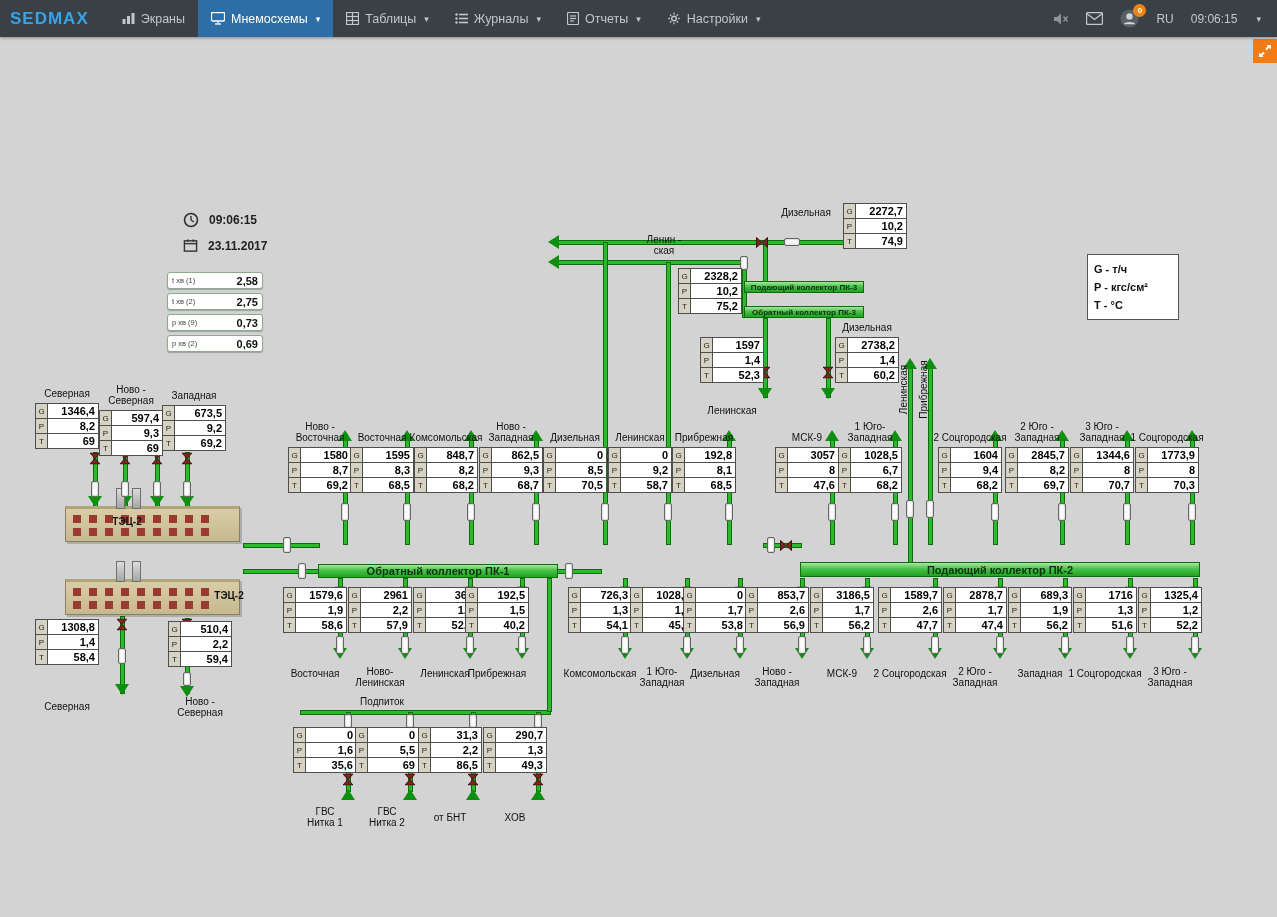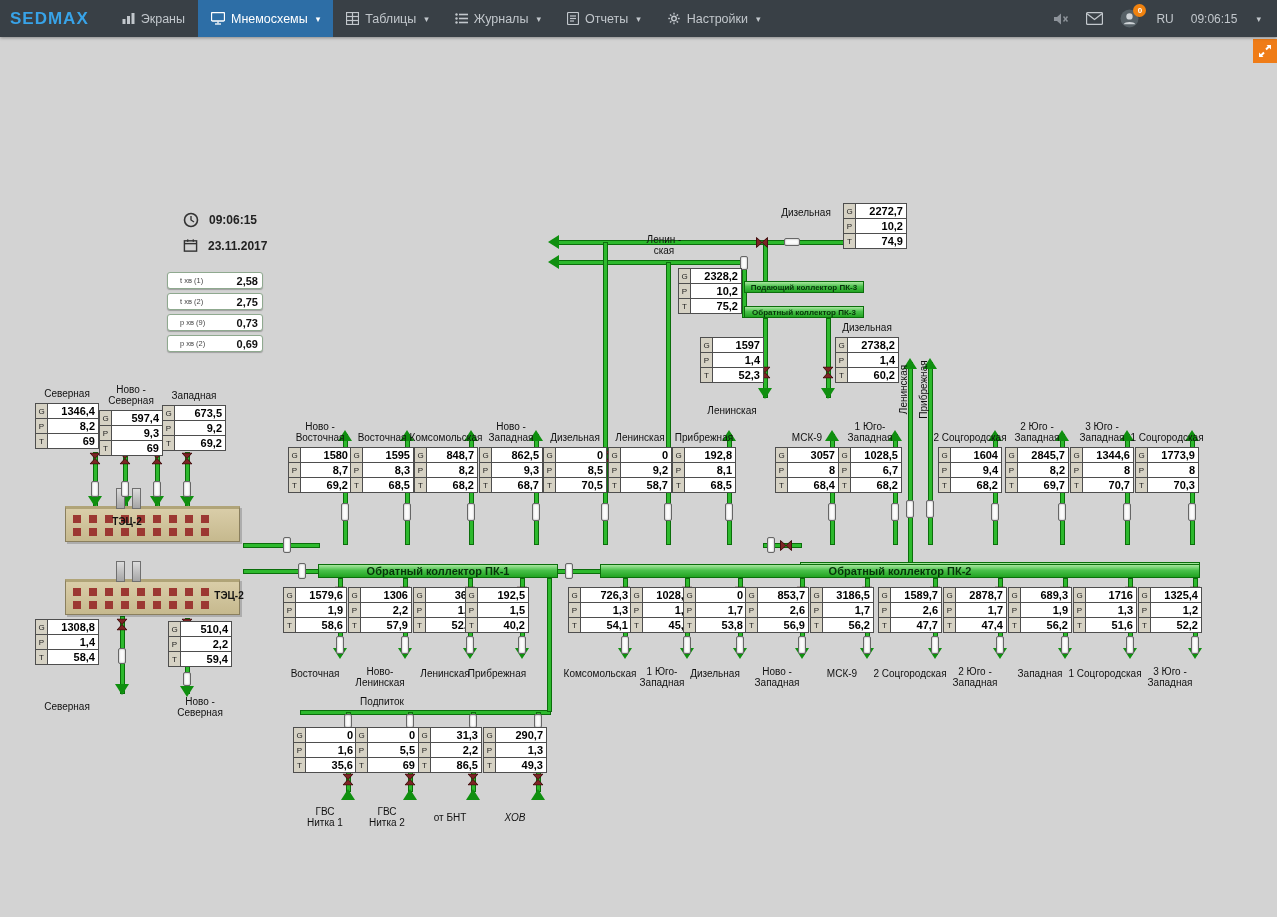--- a/index.html
+++ b/index.html
@@ -30,21 +30,21 @@
   #scheme{position:absolute;inset:0;background:#d3d3d3;overflow:hidden;}
   .title{position:absolute;left:240px;top:162px;width:730px;text-align:center;
          font-size:15px;font-weight:bold;color:#151515;z-index:5;}
   .timestamp{position:absolute;left:183px;display:flex;align-items:center;gap:10px;
              font-weight:bold;font-size:12px;color:#222;z-index:5;}
   .ticon{display:flex;align-items:center;}
   .param{position:absolute;left:167px;width:96px;height:17px;background:#fff;
          border:1px solid #8fa98f;border-radius:3px;display:flex;align-items:center;
          justify-content:space-between;padding:0 4px;box-shadow:0 1px 1px rgba(0,0,0,.25);
          box-sizing:border-box;z-index:5;}
-  .plabel{font-size:7.5px;color:#444;margin-left:8px;}
+  .plabel{font-size:7.5px;color:#444;}
   .pvalue{font-size:11px;font-weight:bold;color:#111;}
   .legend{position:absolute;left:1087px;top:254px;width:78px;background:#fff;
           border:1px solid #555;padding:5px 6px;font-size:11px;font-weight:bold;
           line-height:18px;color:#111;z-index:5;}
   .expandbtn{position:absolute;left:1253px;top:39px;width:24px;height:24px;background:#ef7c17;
              display:flex;align-items:center;justify-content:center;cursor:pointer;z-index:40;}
 
   
   .pipe{position:absolute;background:#2db92d;border:1px solid #0b6e0b;box-sizing:border-box;}
   .collector{position:absolute;background:linear-gradient(180deg,#a9e6a0 0%,#49c14a 45%,#21a321 100%);
@@ -115,20 +115,25 @@
   </div>
   <div class="param" style="top:314px">
     <span class="plabel">p хв (9)</span>
     <span class="pvalue">0,73</span>
   </div>
   <div class="param" style="top:335px">
     <span class="plabel">p хв (2)</span>
     <span class="pvalue">0,69</span>
   </div>
 
+  <div class="legend">
+    <div>G - т/ч</div>
+    <div>P - кгс/см²</div>
+    <div>T - °C</div>
+  </div>
 
   <div class="expandbtn">
     <span style="line-height:0">
       <svg width="14" height="14" viewBox="0 0 14 14">
           <path d="M8.5 1H13v4.5l-1.8-1.8-2.5 2.5-1.4-1.4 2.5-2.5z" fill="#fff"></path>
           <path d="M5.5 13H1V8.5l1.8 1.8 2.5-2.5 1.4 1.4-2.5 2.5z" fill="#fff"></path>
         </svg>
     </span>
   </div>
 <div class="pipe" style="left: 556px; top: 240px; width: 306px; height: 5px; position: absolute; z-index: 1;"></div>
@@ -375,21 +380,20 @@
     <div class="arr arr-down" style="left: 150px; top: 496px; position: absolute; z-index: 2;"></div>
     <div class="pipe" style="left: 185px; top: 452px; width: 5px; height: 56px; position: absolute; z-index: 1;"></div>
     <div class="valve vert" style="left: 181px; top: 453px; position: absolute; z-index: 3;"><svg width="12" height="11" viewBox="0 0 12 11">
         <polygon points="0.5,0.5 0.5,10.5 6,5.5" fill="#7d2424" stroke="#431010" stroke-width="1"></polygon>
         <polygon points="11.5,0.5 11.5,10.5 6,5.5" fill="#7d2424" stroke="#431010" stroke-width="1"></polygon>
       </svg></div>
     <div class="gauge" style="left: 183px; top: 481px; width: 8px; height: 16px; position: absolute; z-index: 3;"></div>
     <div class="arr arr-down" style="left: 180px; top: 496px; position: absolute; z-index: 2;"></div>
     <div class="collector" style="left: 800px; top: 562px; width: 400px; height: 15px; position: absolute; z-index: 2;">Подающий коллектор ПК-2</div>
     <div class="collector" style="left: 318px; top: 564px; width: 240px; height: 14px; position: absolute; z-index: 2;">Обратный коллектор ПК-1</div>
-    <div class="collector" style="left: 600px; top: 564px; width: 600px; height: 14px; position: absolute; z-index: 2;">Обратный коллектор ПК-2</div>
     <div class="collector small" style="left: 744px; top: 281px; width: 120px; height: 12px; position: absolute; z-index: 2;">Подающий коллектор ПК-3</div>
     <div class="collector small" style="left: 744px; top: 306px; width: 120px; height: 12px; position: absolute; z-index: 2;">Обратный коллектор ПК-3</div>
     <div class="valve vert" style="left: 599px; top: 451px; position: absolute; z-index: 3;"><svg width="12" height="11" viewBox="0 0 12 11">
         <polygon points="0.5,0.5 0.5,10.5 6,5.5" fill="#7d2424" stroke="#431010" stroke-width="1"></polygon>
         <polygon points="11.5,0.5 11.5,10.5 6,5.5" fill="#7d2424" stroke="#431010" stroke-width="1"></polygon>
       </svg></div>
     <div class="valve vert" style="left: 662px; top: 451px; position: absolute; z-index: 3;"><svg width="12" height="11" viewBox="0 0 12 11">
         <polygon points="0.5,0.5 0.5,10.5 6,5.5" fill="#7d2424" stroke="#431010" stroke-width="1"></polygon>
         <polygon points="11.5,0.5 11.5,10.5 6,5.5" fill="#7d2424" stroke="#431010" stroke-width="1"></polygon>
       </svg></div>
@@ -664,21 +668,21 @@
       <div class="mrow">
         <span class="mkey">G</span>
         <span class="mval">3057</span>
       </div>
       <div class="mrow">
         <span class="mkey">P</span>
         <span class="mval">8</span>
       </div>
       <div class="mrow">
         <span class="mkey">T</span>
-        <span class="mval">68,4</span>
+        <span class="mval">47,6</span>
       </div>
     </div>
     <div class="slabel" style="left: 762px; top: 432px; width: 90px; position: absolute; z-index: 5;">МСК-9</div>
     <div class="mbox" style="left: 838px; top: 447px; position: absolute; z-index: 4;">
       <div class="mrow">
         <span class="mkey">G</span>
         <span class="mval">1028,5</span>
       </div>
       <div class="mrow">
         <span class="mkey">P</span>
@@ -764,21 +768,21 @@
       </div>
       <div class="mrow">
         <span class="mkey">T</span>
         <span class="mval">58,6</span>
       </div>
     </div>
     <div class="slabel" style="left: 270px; top: 668px; width: 90px; position: absolute; z-index: 5;">Восточная</div>
     <div class="mbox" style="left: 348px; top: 587px; position: absolute; z-index: 4;">
       <div class="mrow">
         <span class="mkey">G</span>
-        <span class="mval">1306</span>
+        <span class="mval">2961</span>
       </div>
       <div class="mrow">
         <span class="mkey">P</span>
         <span class="mval">2,2</span>
       </div>
       <div class="mrow">
         <span class="mkey">T</span>
         <span class="mval">57,9</span>
       </div>
     </div>
@@ -1053,21 +1057,21 @@
       </div>
       <div class="mrow">
         <span class="mkey">P</span>
         <span class="mval">1,3</span>
       </div>
       <div class="mrow">
         <span class="mkey">T</span>
         <span class="mval">49,3</span>
       </div>
     </div>
-    <div class="slabel" style="left: 470px; top: 812px; width: 90px; position: absolute; z-index: 5; font-style: italic;">ХОВ</div>
+    <div class="slabel" style="left: 470px; top: 812px; width: 90px; position: absolute; z-index: 5;">ХОВ</div>
     <div class="slabel" style="left: 774px; top: 207px; width: 64px; position: absolute; z-index: 5;">Дизельная</div>
     <div class="slabel" style="left: 636px; top: 234px; width: 56px; position: absolute; z-index: 5;">Ленин -
 ская</div>
     <div class="slabel" style="left: 350px; top: 696px; width: 64px; position: absolute; z-index: 5;">Подпиток</div>
     <div class="slabel vlabel" style="left: 868px; top: 384px; width: 70px; position: absolute; z-index: 5;">Ленинская</div>
     <div class="slabel vlabel" style="left: 886px; top: 384px; width: 74px; position: absolute; z-index: 5;">Прибрежная</div>
     <div class="slabel blabel" style="left: 104px; top: 516px; width: 46px; position: absolute; z-index: 5;">ТЭЦ-2</div>
     <div class="slabel blabel" style="left: 206px; top: 590px; width: 46px; position: absolute; z-index: 5;">ТЭЦ-2</div>
   </div>
 

